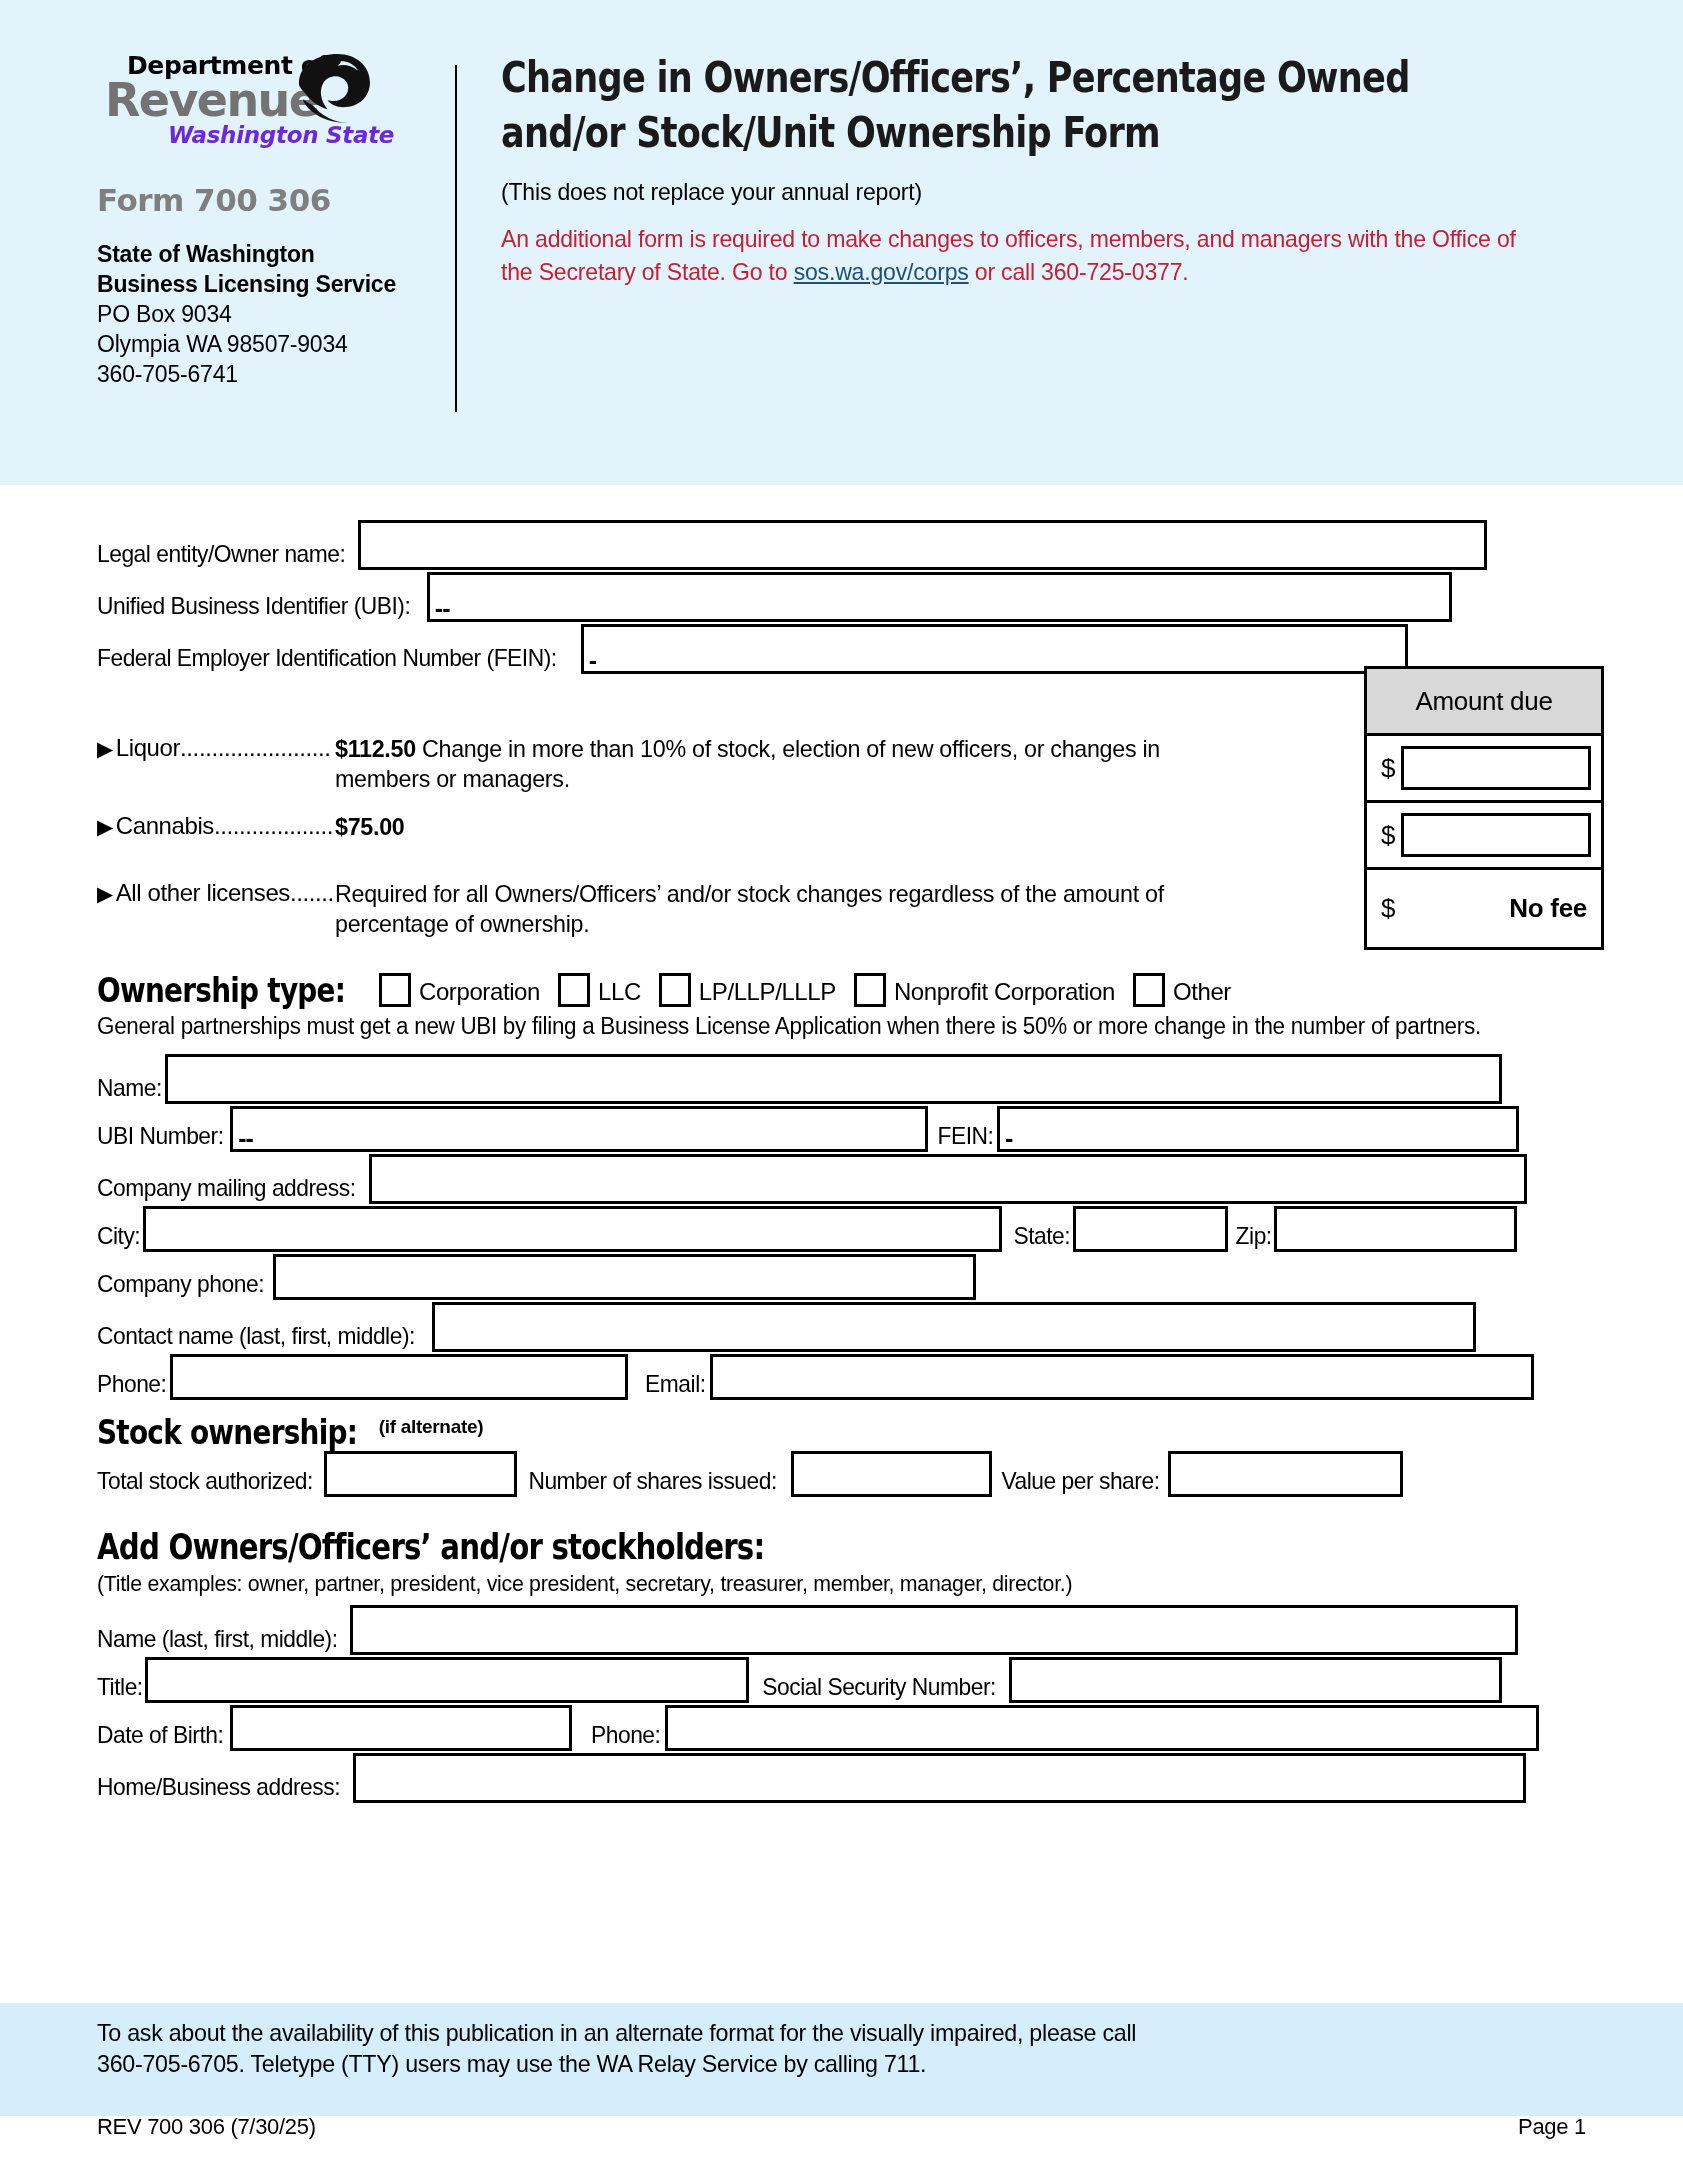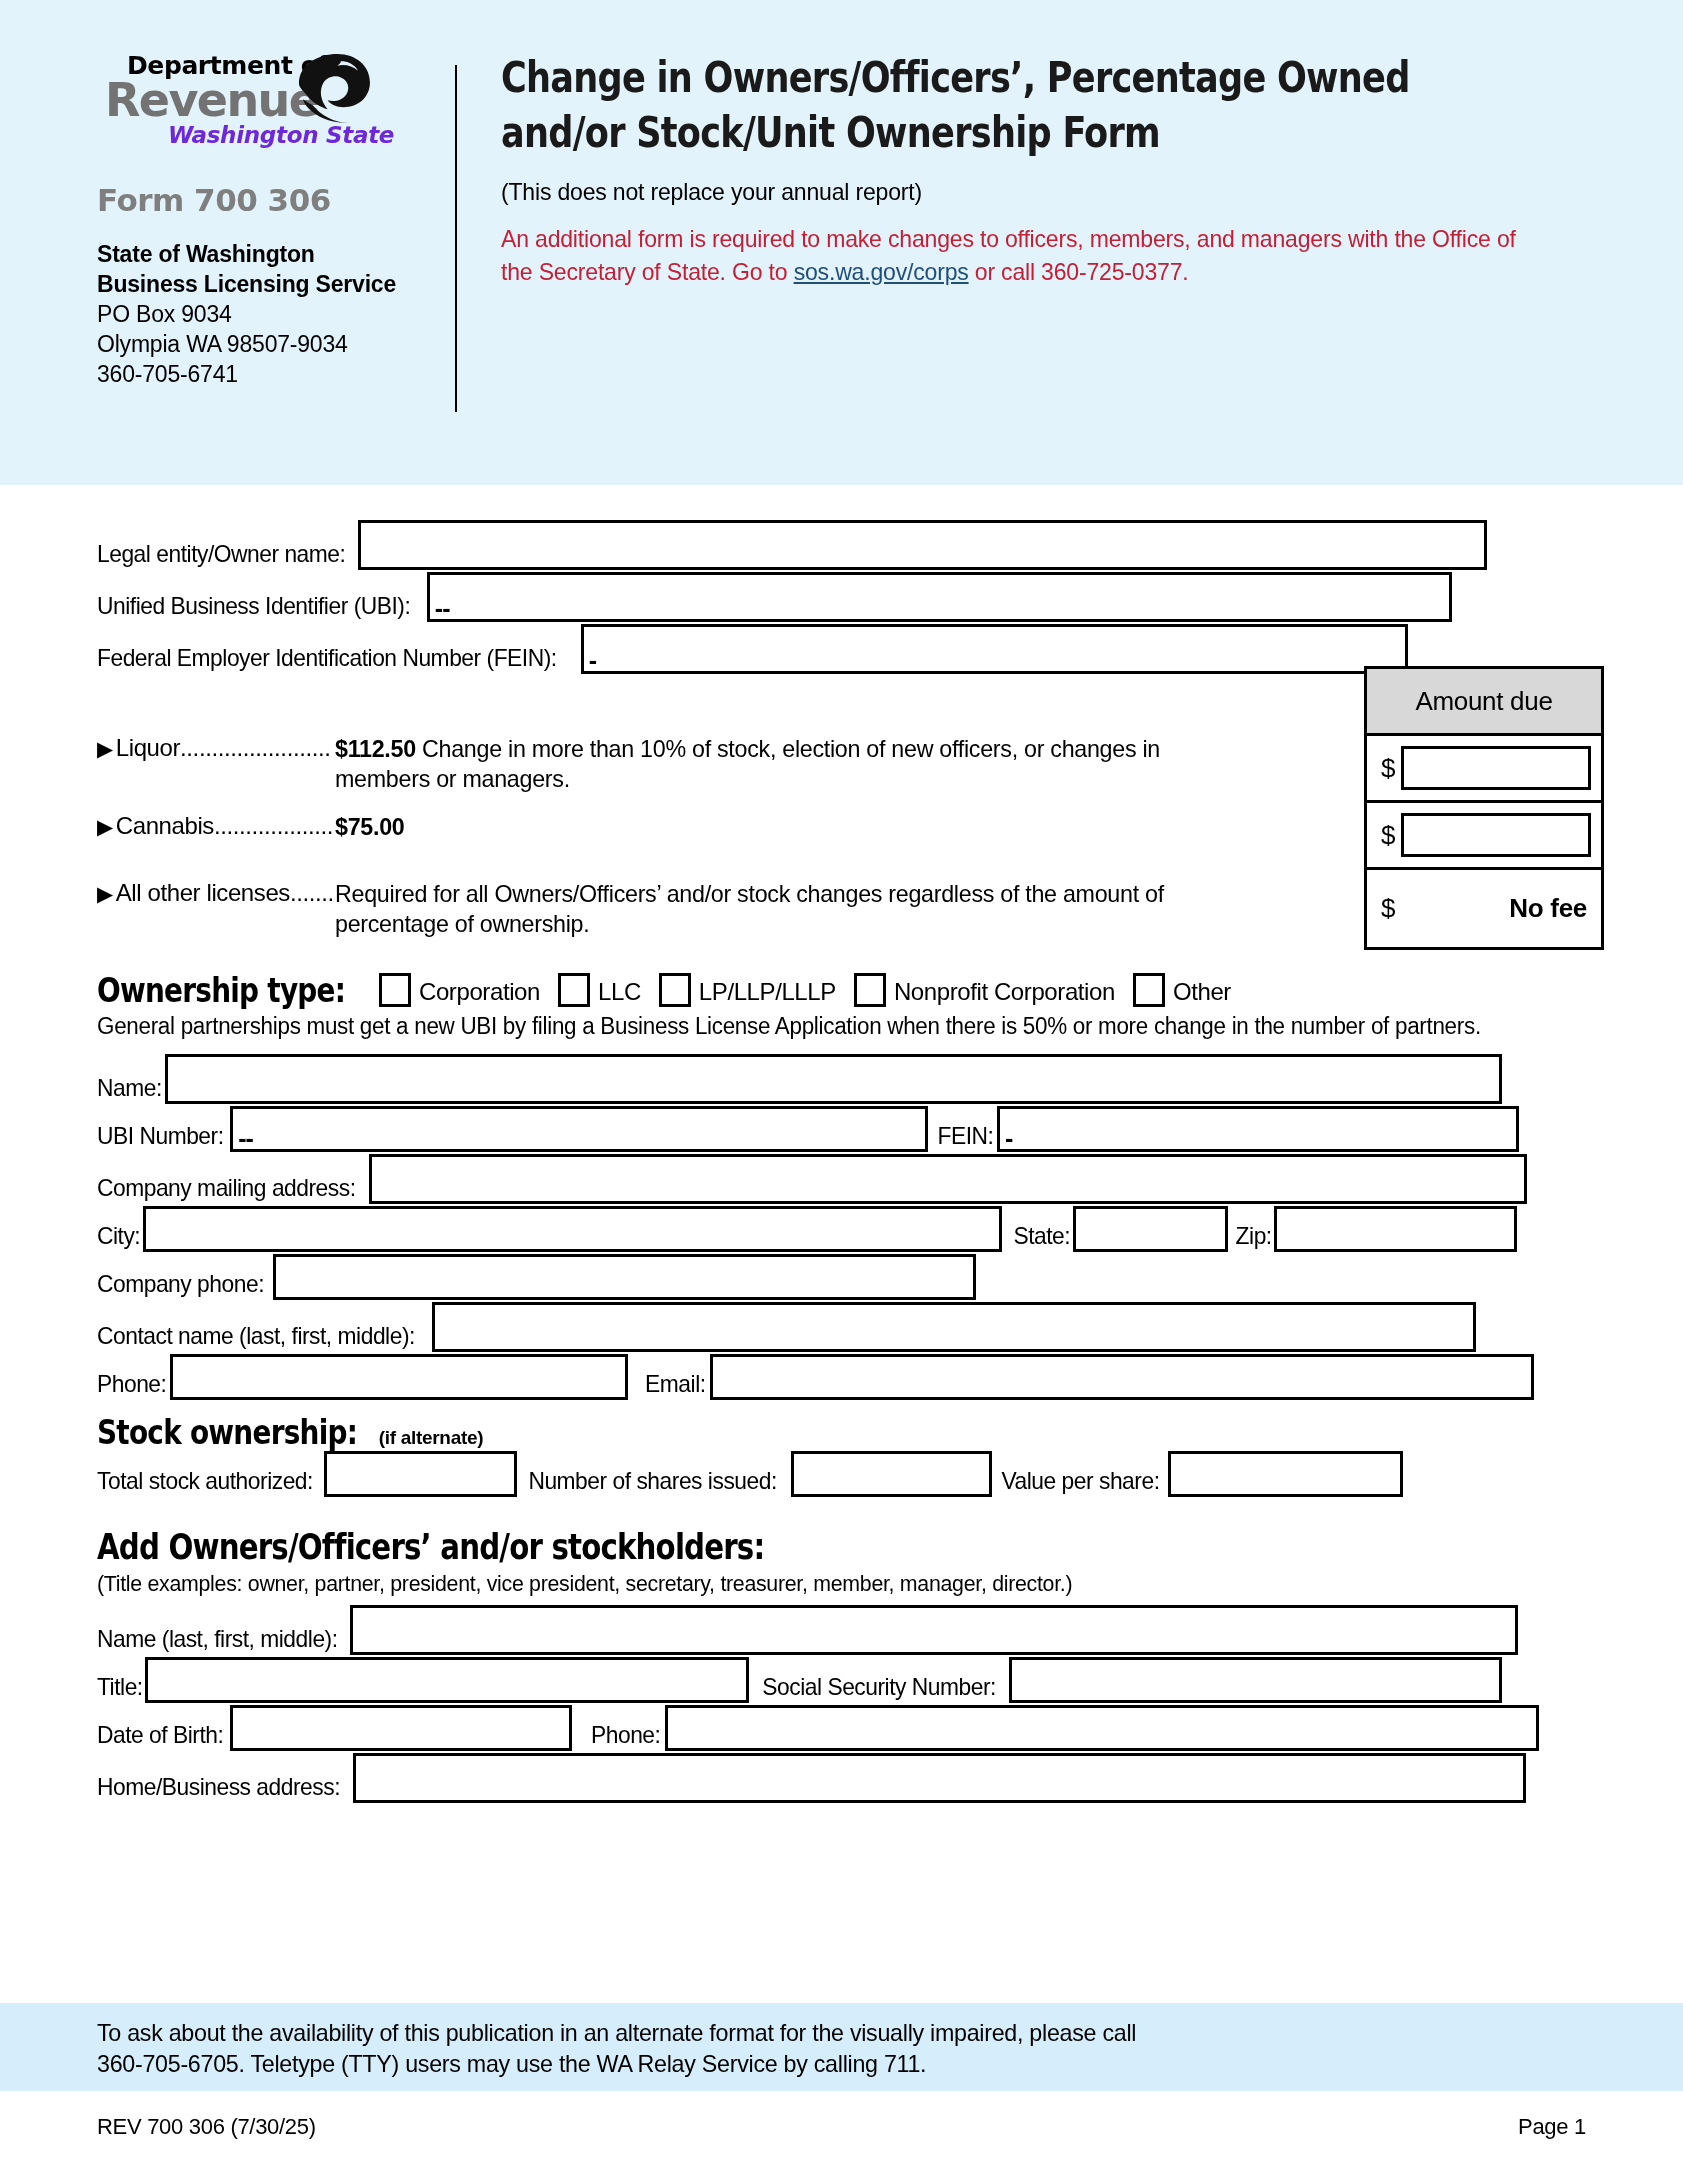--- a/index.html
+++ b/index.html
@@ -303,21 +303,21 @@
     transform: scaleX(0.975);
     transform-origin: left top;
   }
 
   
   .block { margin-top: 14px; }
   .block .frow { margin-bottom: 2px; }
 
   .stock-head {
     display: flex;
-    align-items: flex-end;
+    align-items: flex-start;
     margin-top: 16px;
     margin-bottom: 2px;
   }
   .stock-sub {
     font-size: 19px;
     font-weight: bold;
     margin-left: 5px;
     letter-spacing: -0.3px;
   }
 
@@ -338,21 +338,21 @@
     transform: scaleX(0.97);
     transform-origin: left top;
   }
 
   
   .footer-band {
     position: absolute;
     left: 0;
     top: 2003px;
     width: 1683px;
-    height: 88px;
+    height: 113px;
     background: #D6EEFB;
     box-sizing: border-box;
     padding: 14px 97px 0 97px;
   }
   .footer-text {
     font-size: 24px;
     line-height: 1.30;
     letter-spacing: -0.3px;
     transform: scaleX(0.97);
     transform-origin: left top;

